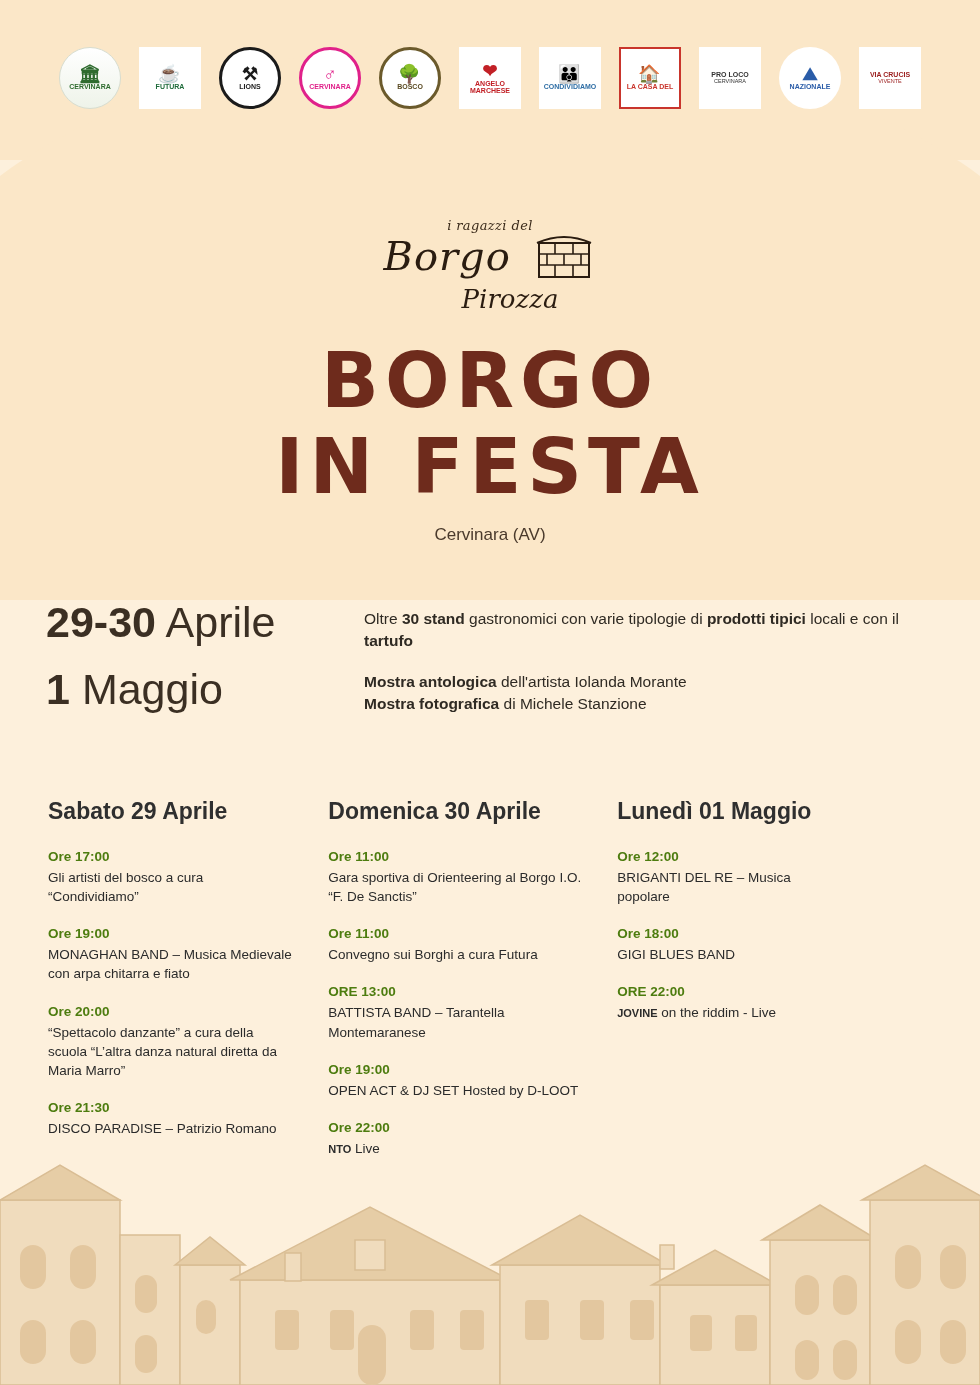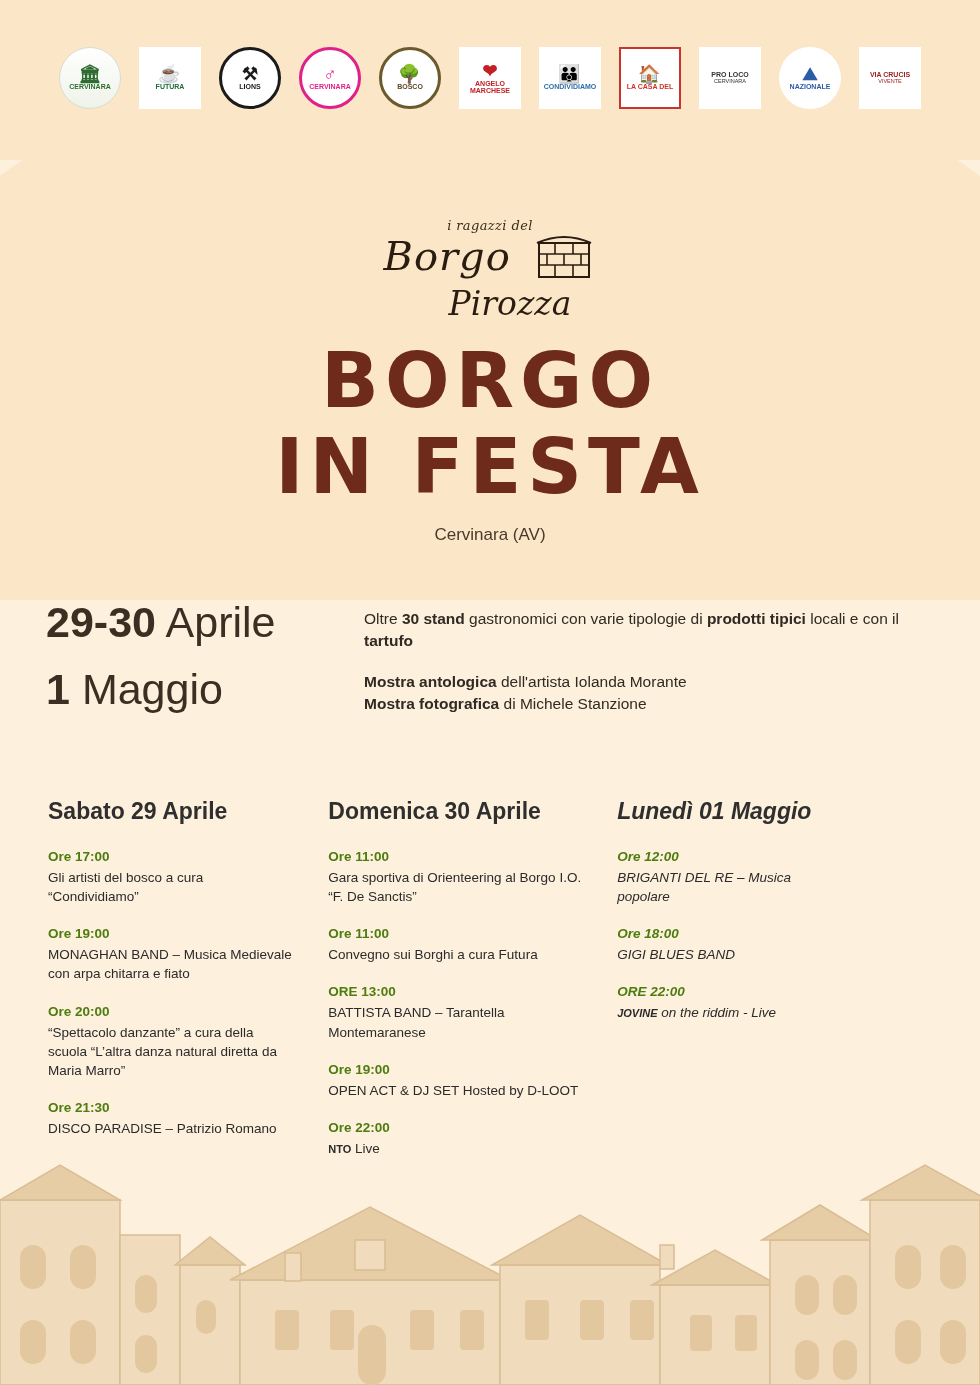--- a/index.html
+++ b/index.html
@@ -101,21 +101,21 @@
     font-family: "DejaVu Serif", serif;
     font-style: italic;
     font-size: 40px;
     color: #2a1c10;
     letter-spacing: 1px;
     margin-top: -4px;
   }
   .script-logo .line2 {
     font-family: "DejaVu Serif", serif;
     font-style: italic;
-    font-size: 33px;
+    font-size: 26px;
     color: #2a1c10;
     margin-top: -6px;
     padding-left: 40px;
   }
   .well-icon {
     display: inline-block;
     vertical-align: middle;
     margin-left: 6px;
   }
 
@@ -179,21 +179,21 @@
     position: absolute;
     top: 798px;
     left: 0;
     width: 845px;
     z-index: 5;
     display: flex;
   }
   .col { padding: 0 18px; }
   .col-1 { width: 320px; margin-left: 30px; }
   .col-2 { width: 330px; }
-  .col-3 { width: 280px; font-style: italic; }
+  .col-3 { width: 280px; }
 
   .col h2 {
     font-size: 23px;
     color: #2f2f2f;
     margin: 0 0 24px 0;
     font-weight: bold;
   }
   .ev { margin-bottom: 20px; }
   .ev .t {
     font-size: 13.5px;

